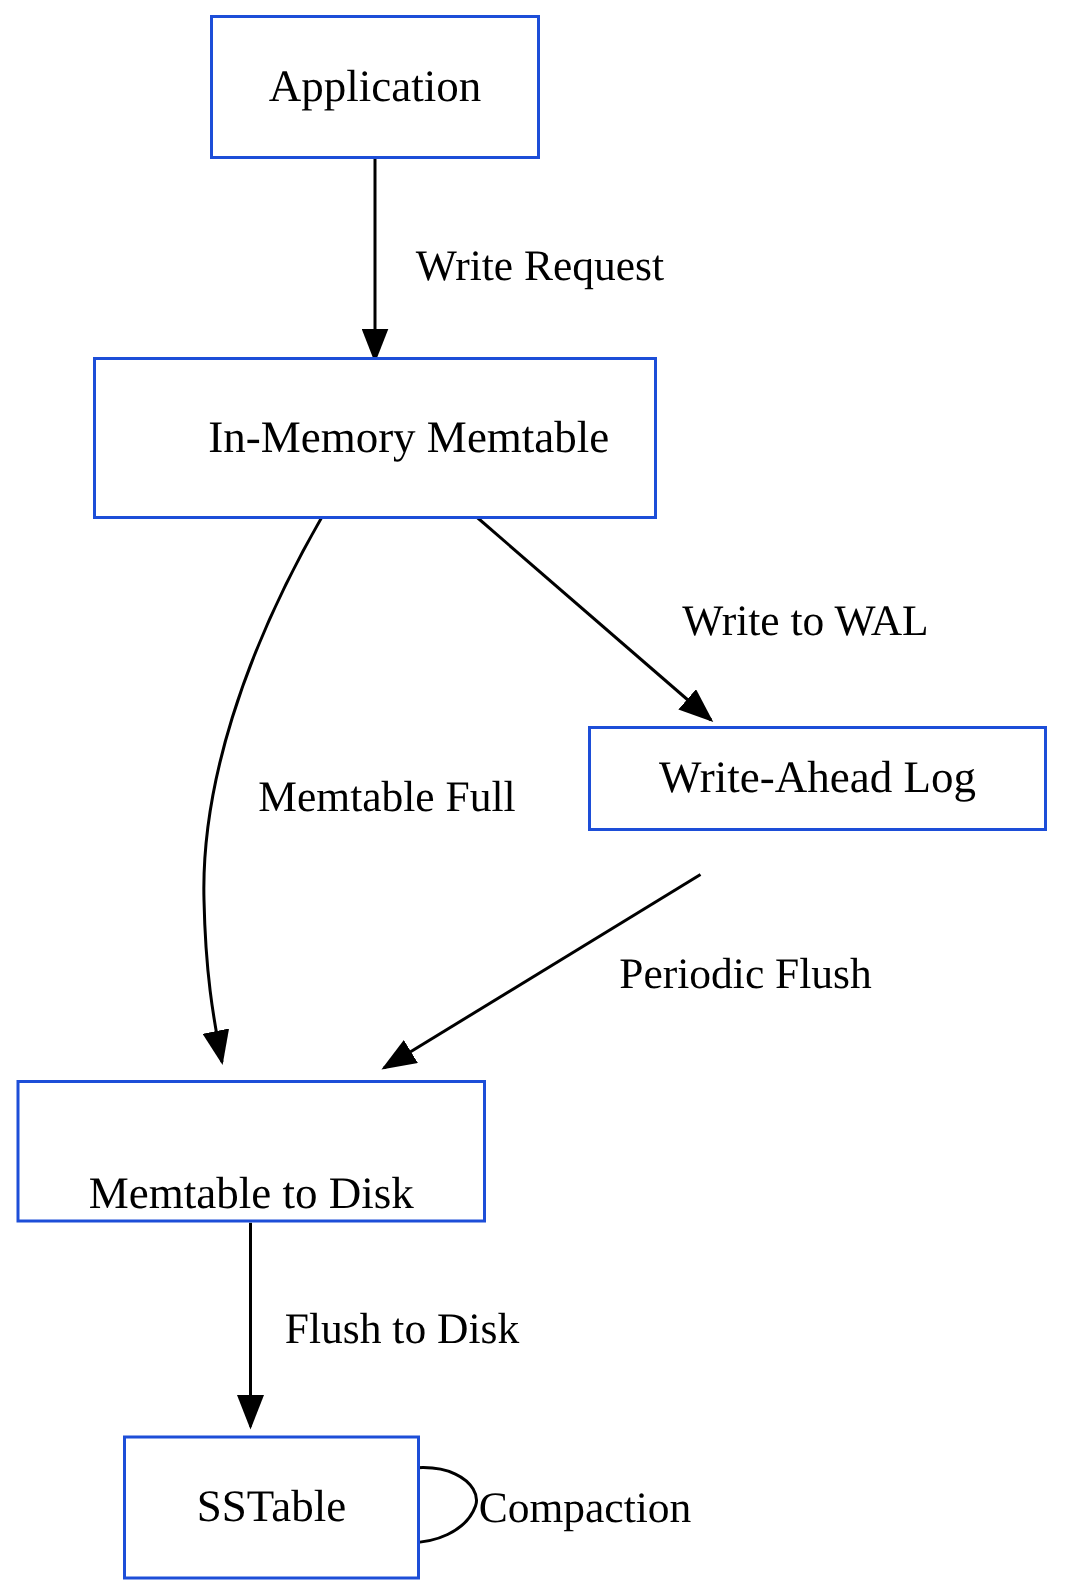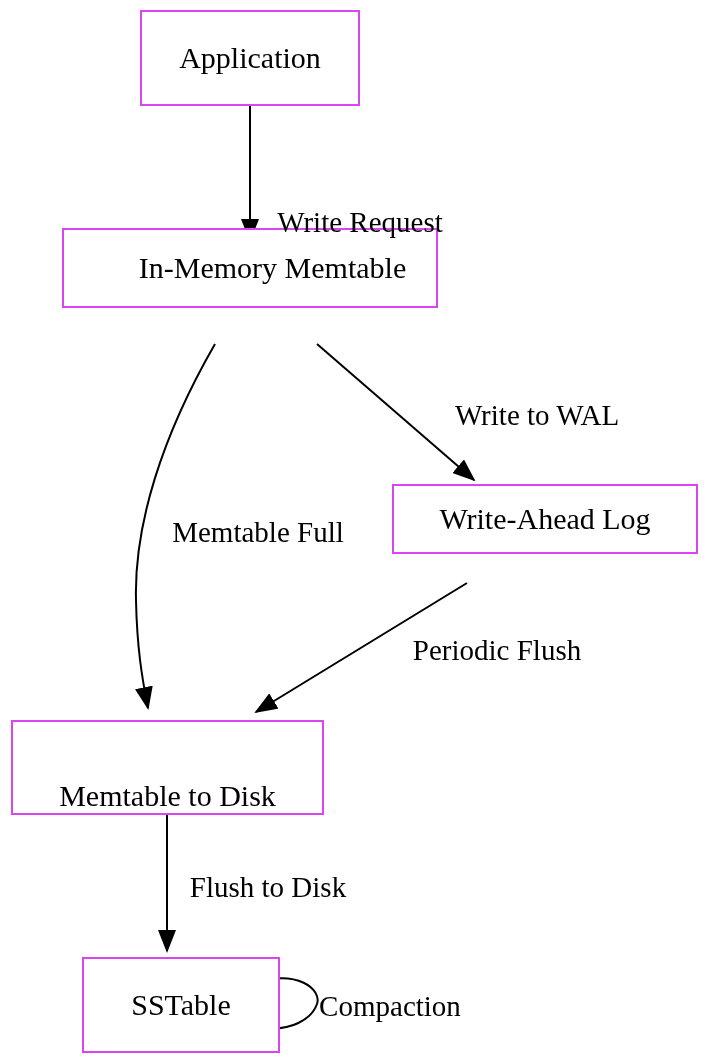--- a/index.html
+++ b/index.html
@@ -19,42 +19,42 @@
   .edges-svg {
     position: absolute;
     left: 0;
     top: 0;
     width: 710px;
     height: 1064px;
   }
   .node {
     position: absolute;
     box-sizing: border-box;
-    border: 2px solid #d946ef;
+    border: 2px solid #1d4ed8;
     background: #ffffff;
     display: flex;
     align-items: center;
     justify-content: center;
     font-size: 30px;
     white-space: nowrap;
   }
   .node-application      { left: 140px; top: 10px;  width: 220px; height: 96px; }
-  .node-memtable         { left: 62px;  top: 228px; width: 376px; height: 80px; padding-left: 45px; }
+  .node-memtable         { left: 62px;  top: 238px; width: 376px; height: 108px; padding-left: 45px; }
   .node-wal              { left: 392px; top: 484px; width: 306px; height: 70px; }
   .node-memtable-to-disk { left: 11px;  top: 720px; width: 313px; height: 95px; align-items: flex-end; }
   .node-sstable          { left: 82px;  top: 957px; width: 198px; height: 96px; }
 
   .edge-label {
     position: absolute;
     transform: translate(-50%, -50%);
     font-size: 29px;
     white-space: nowrap;
     line-height: 1;
   }
-  .lbl-write-request  { left: 360px; top: 178px; margin-top: 44px; }
+  .lbl-write-request  { left: 360px; top: 178px; }
   .lbl-write-to-wal   { left: 537px; top: 415px; }
   .lbl-memtable-full  { left: 258px; top: 532px; }
   .lbl-periodic-flush { left: 497px; top: 650px; }
   .lbl-flush-to-disk  { left: 268px; top: 887px; }
   .lbl-compaction     { left: 390px; top: 1006px; }
 
   .watermark {
     position: absolute;
     right: 8px;
     bottom: 5px;

